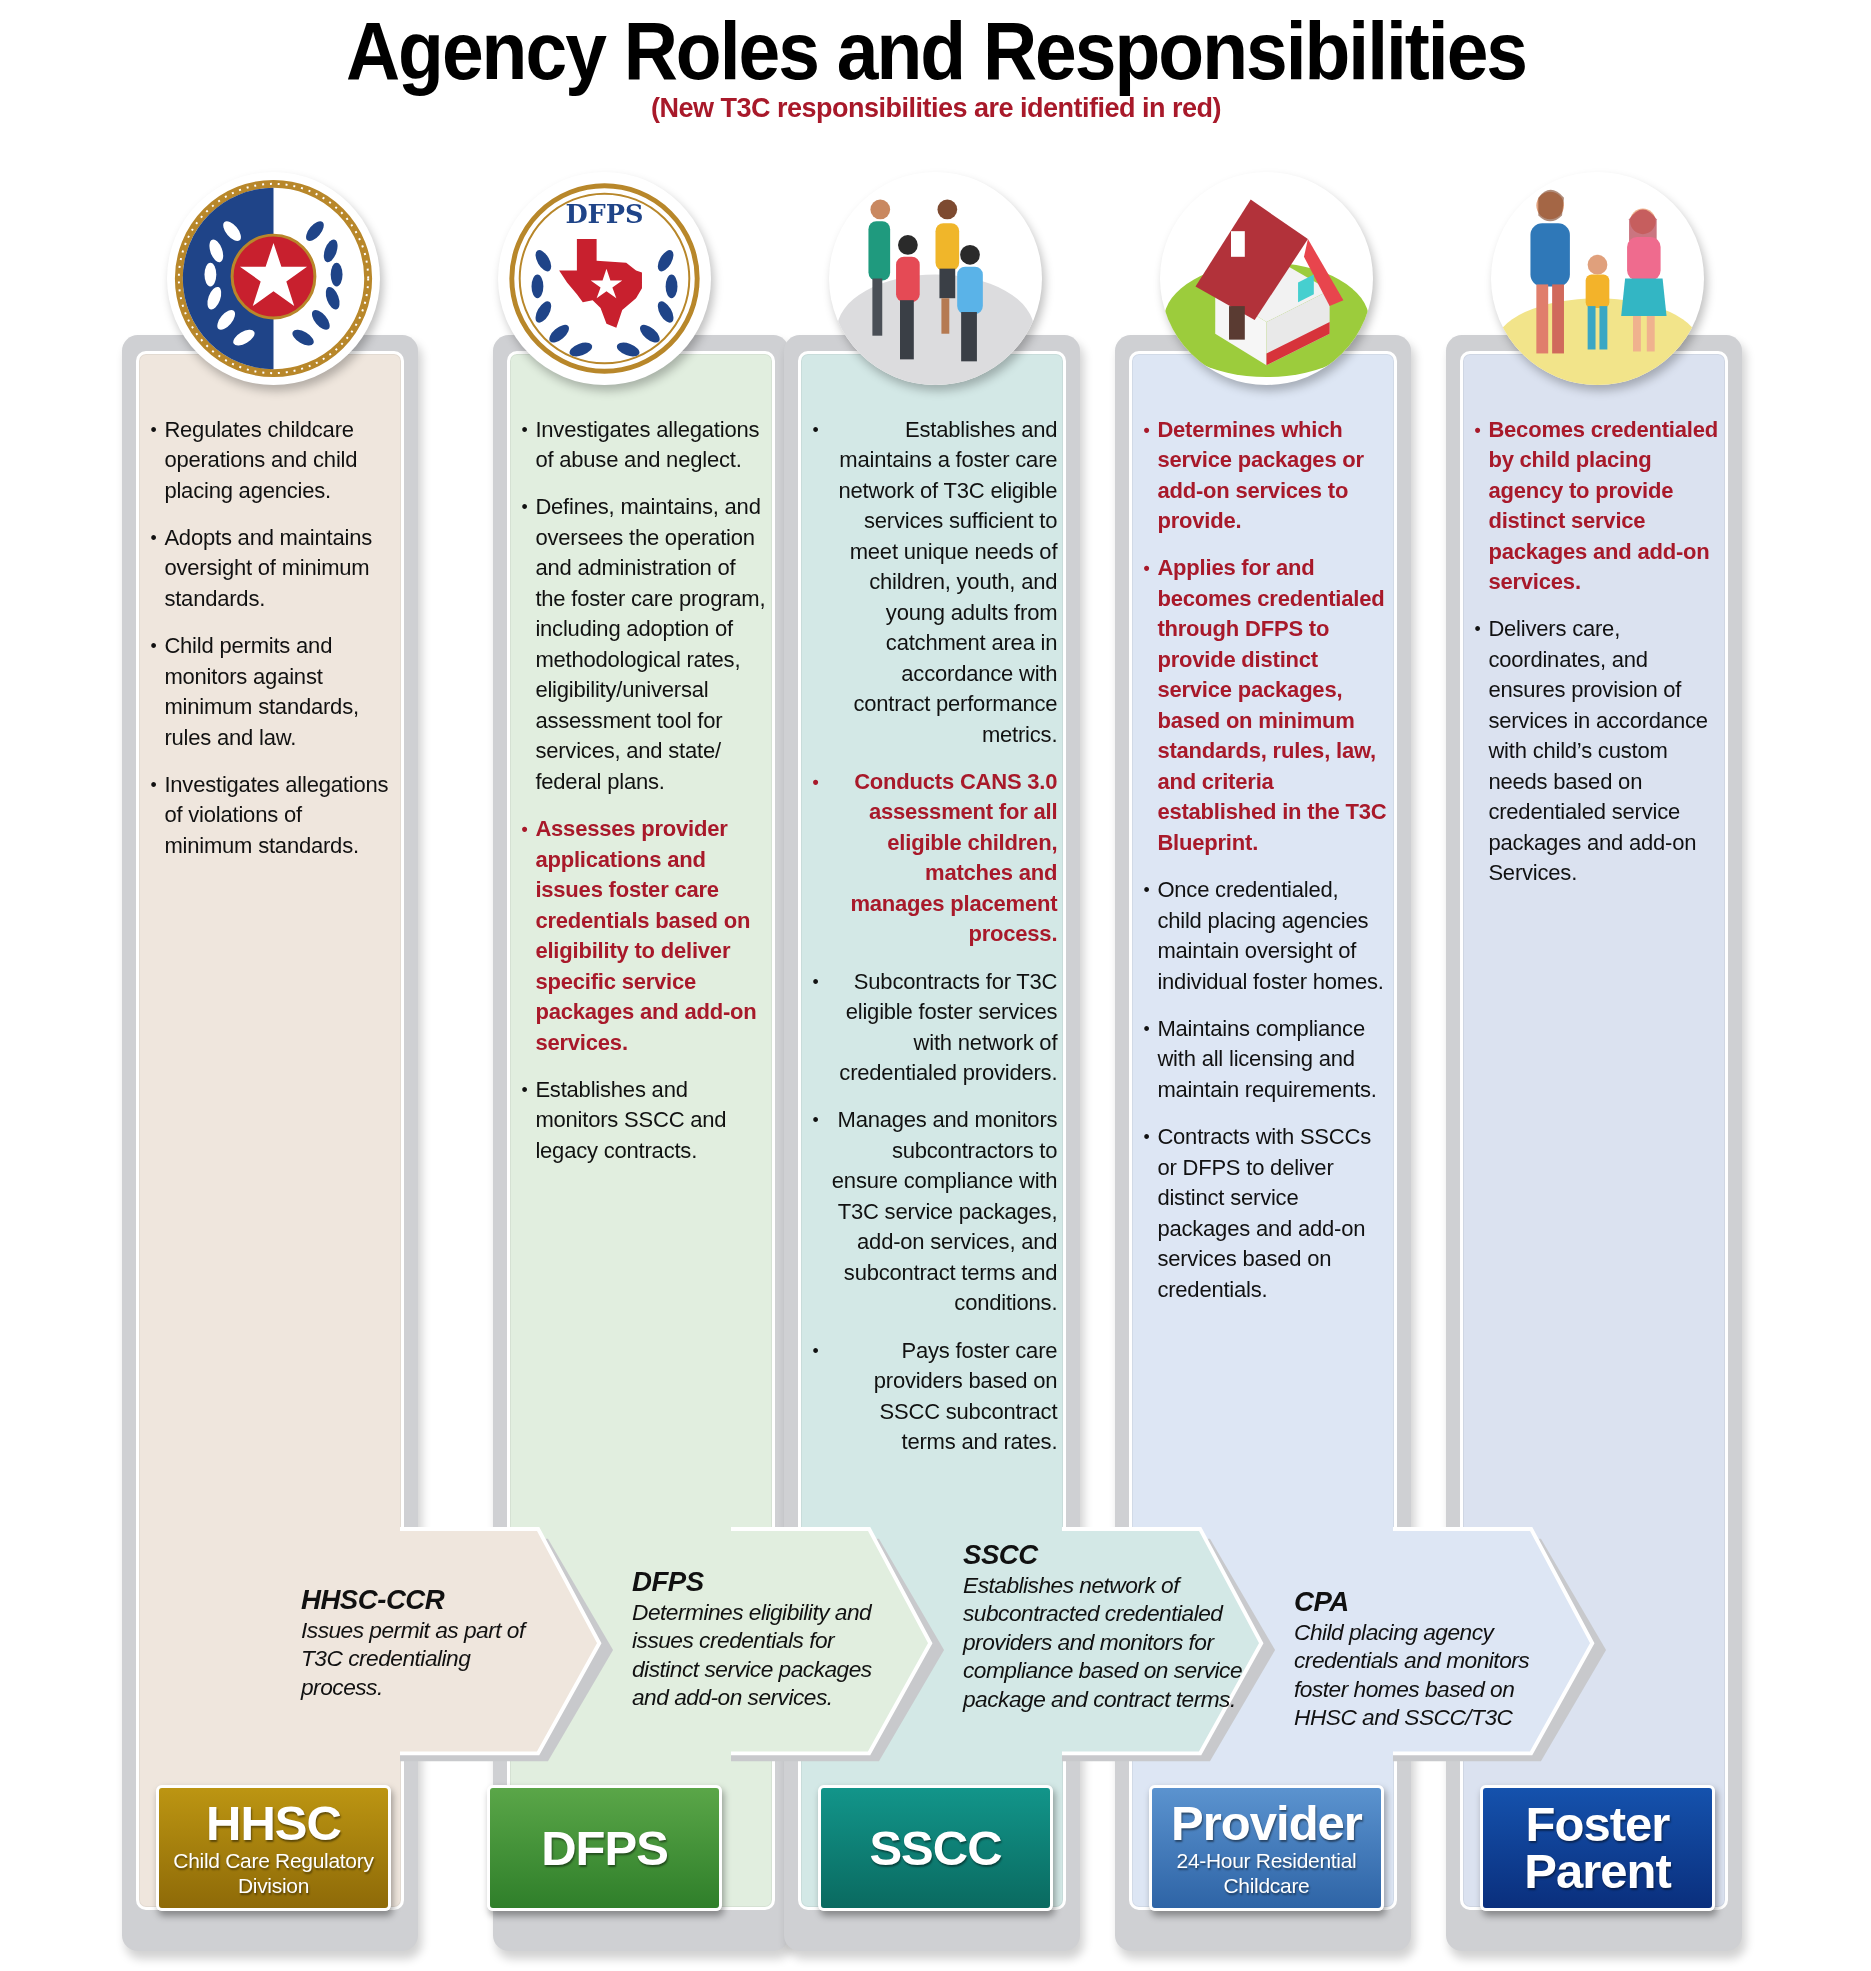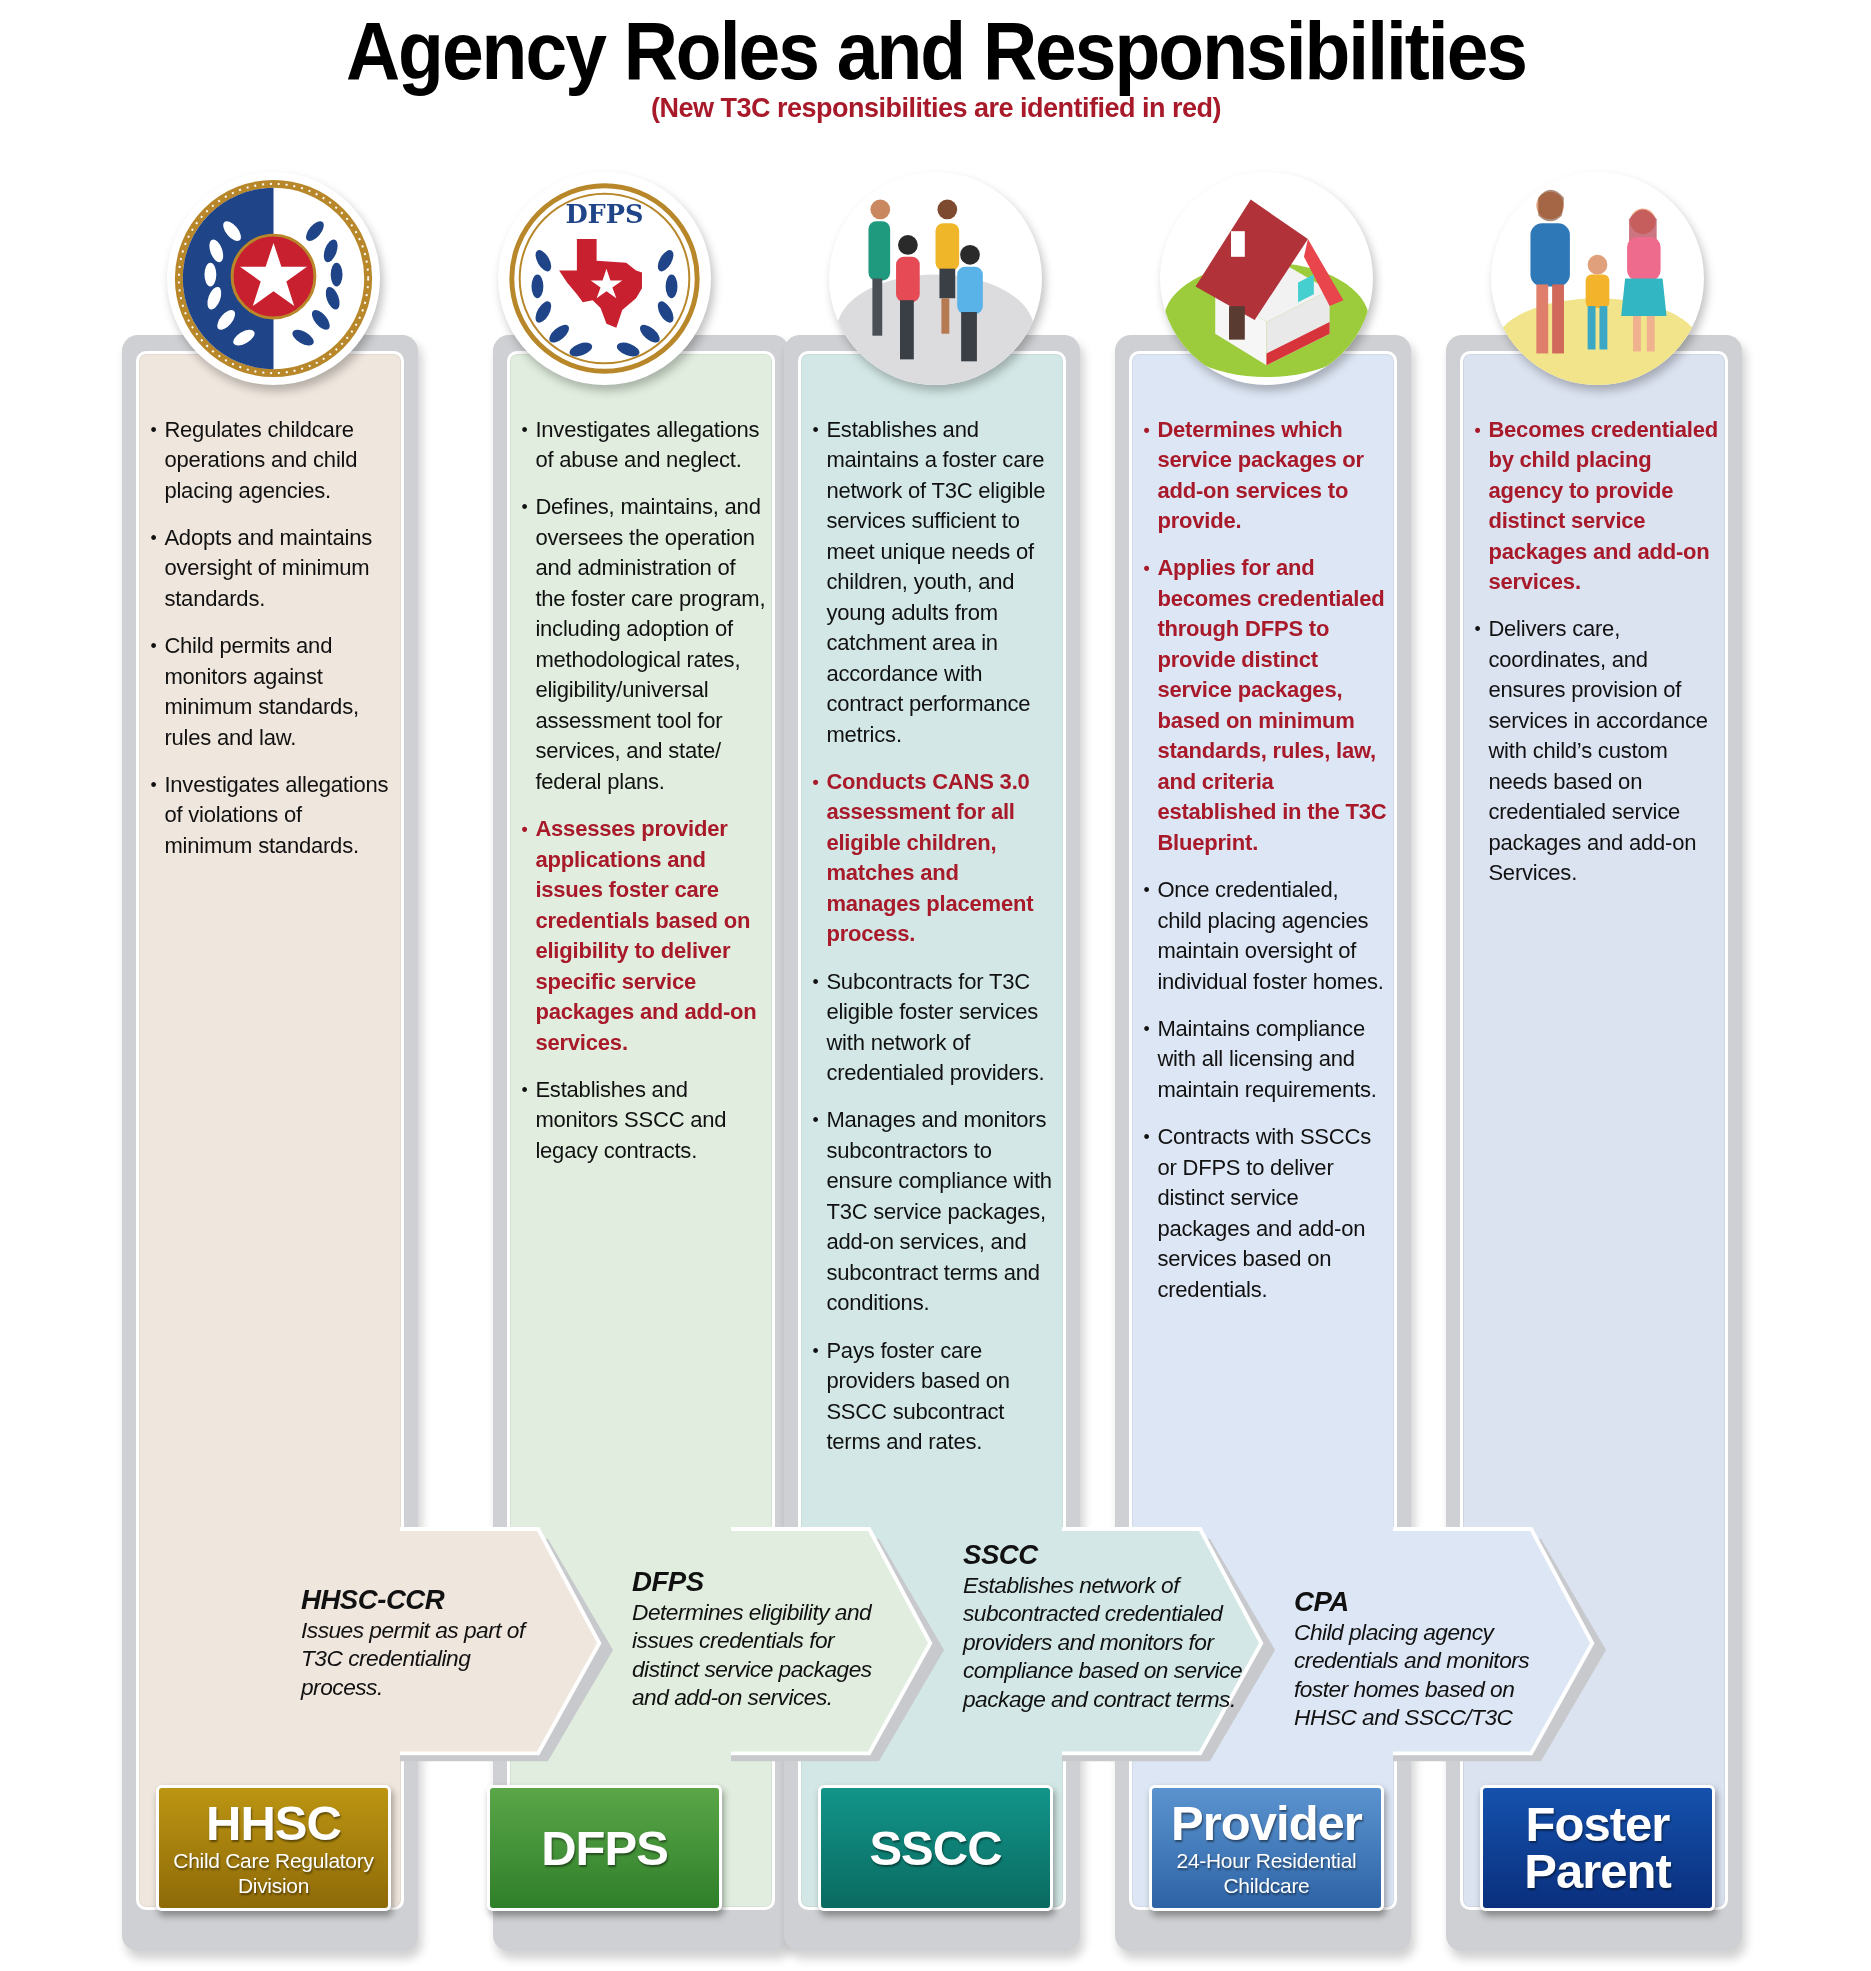--- a/index.html
+++ b/index.html
@@ -85,21 +85,21 @@
     <ul class="bullets">
       <li>Investigates allegations of abuse and neglect.</li>
       <li>Defines, maintains, and oversees the operation and administration of the foster care program, including adoption of methodological rates, eligibility/universal assessment tool for services, and state/ federal plans.</li>
       <li class="new">Assesses provider applications and issues foster care credentials based on eligibility to deliver specific service packages and add-on services.</li>
       <li>Establishes and monitors SSCC and legacy contracts.</li>
     </ul>
   </div>
 </div>
 
 <div class="col" style="left:784px;">
-  <div class="col-inner" style="background:#d3e8e6;">
+  <div class="col-inner" style="background:#d3e8e6;text-align:right;">
     <ul class="bullets">
       <li>Establishes and maintains a foster care network of T3C eligible services sufficient to meet unique needs of children, youth, and young adults from catchment area in accordance with contract performance metrics.</li>
       <li class="new">Conducts CANS 3.0 assessment for all eligible children, matches and manages placement process.</li>
       <li>Subcontracts for T3C eligible foster services with network of credentialed providers.</li>
       <li>Manages and monitors subcontractors to ensure compliance with T3C service packages, add-on services, and subcontract terms and conditions.</li>
       <li>Pays foster care providers based on SSCC subcontract terms and rates.</li>
     </ul>
   </div>
 </div>
 

